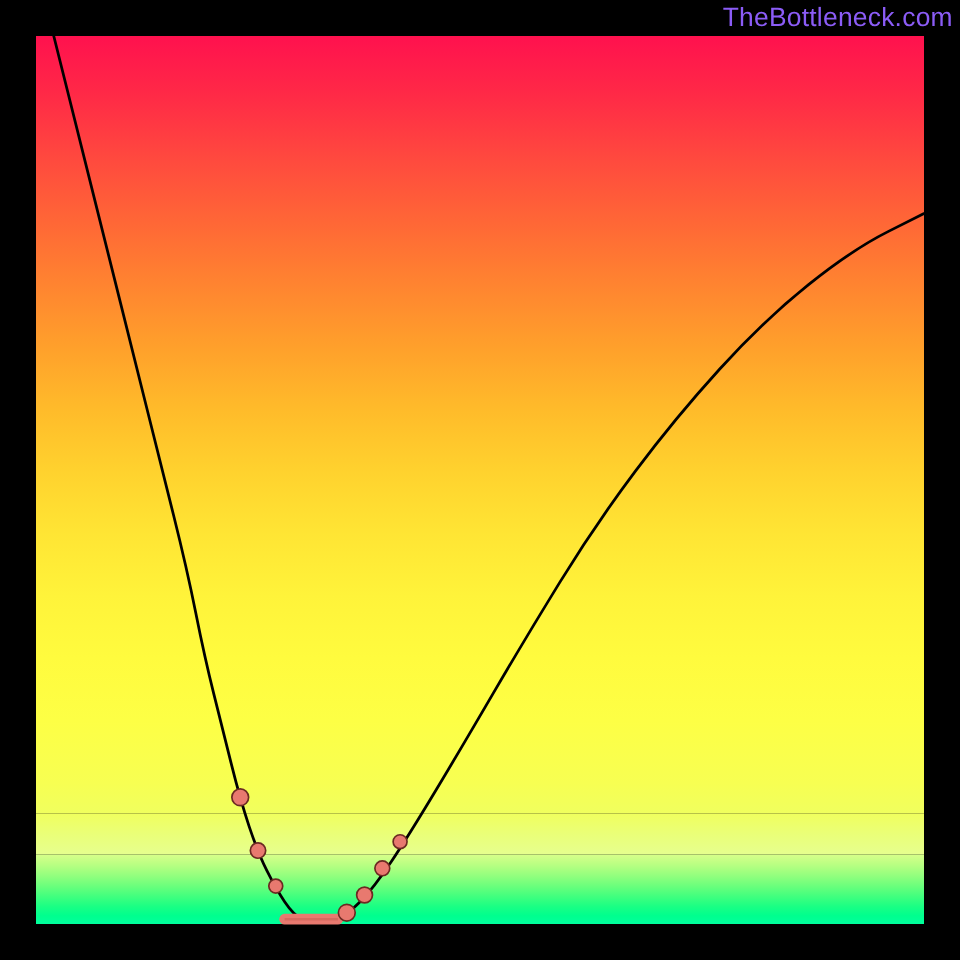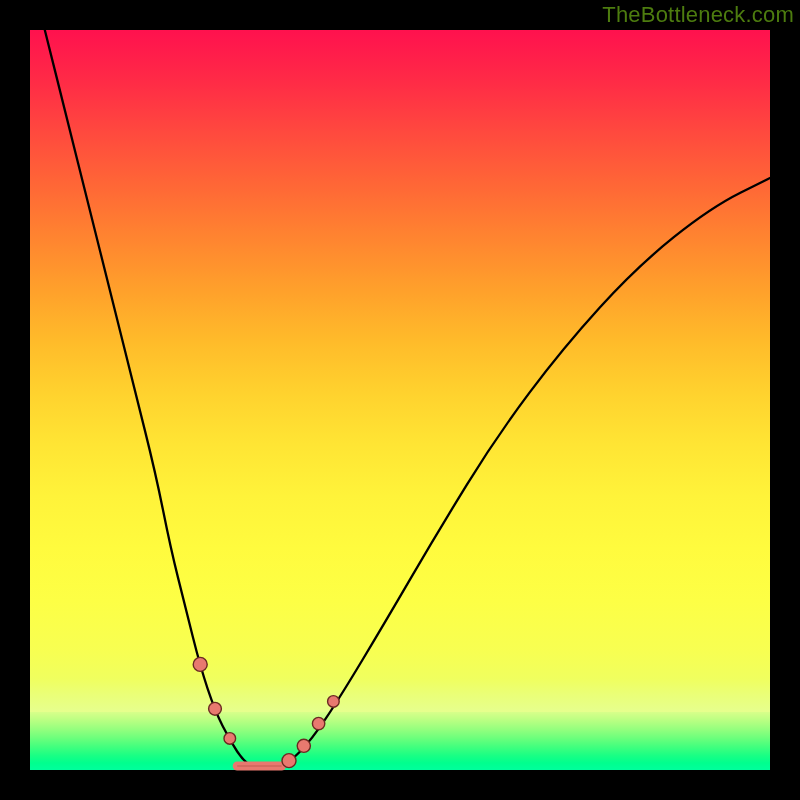--- a/index.html
+++ b/index.html
@@ -15,21 +15,21 @@
     position: absolute;
     top: 0; left: 0;
     width: 800px;
     height: 800px;
     background: #000;
   }
   .watermark {
     position: absolute;
     top: 2px;
     right: 6px;
-    color: #4d7c0f;
+    color: #8b5cf6;
     font-size: 22px;
     font-weight: 400;
     letter-spacing: 0.2px;
     z-index: 5;
     user-select: none;
   }
   .plot-area {
     position: absolute;
     left: 30px;
     top: 30px;

